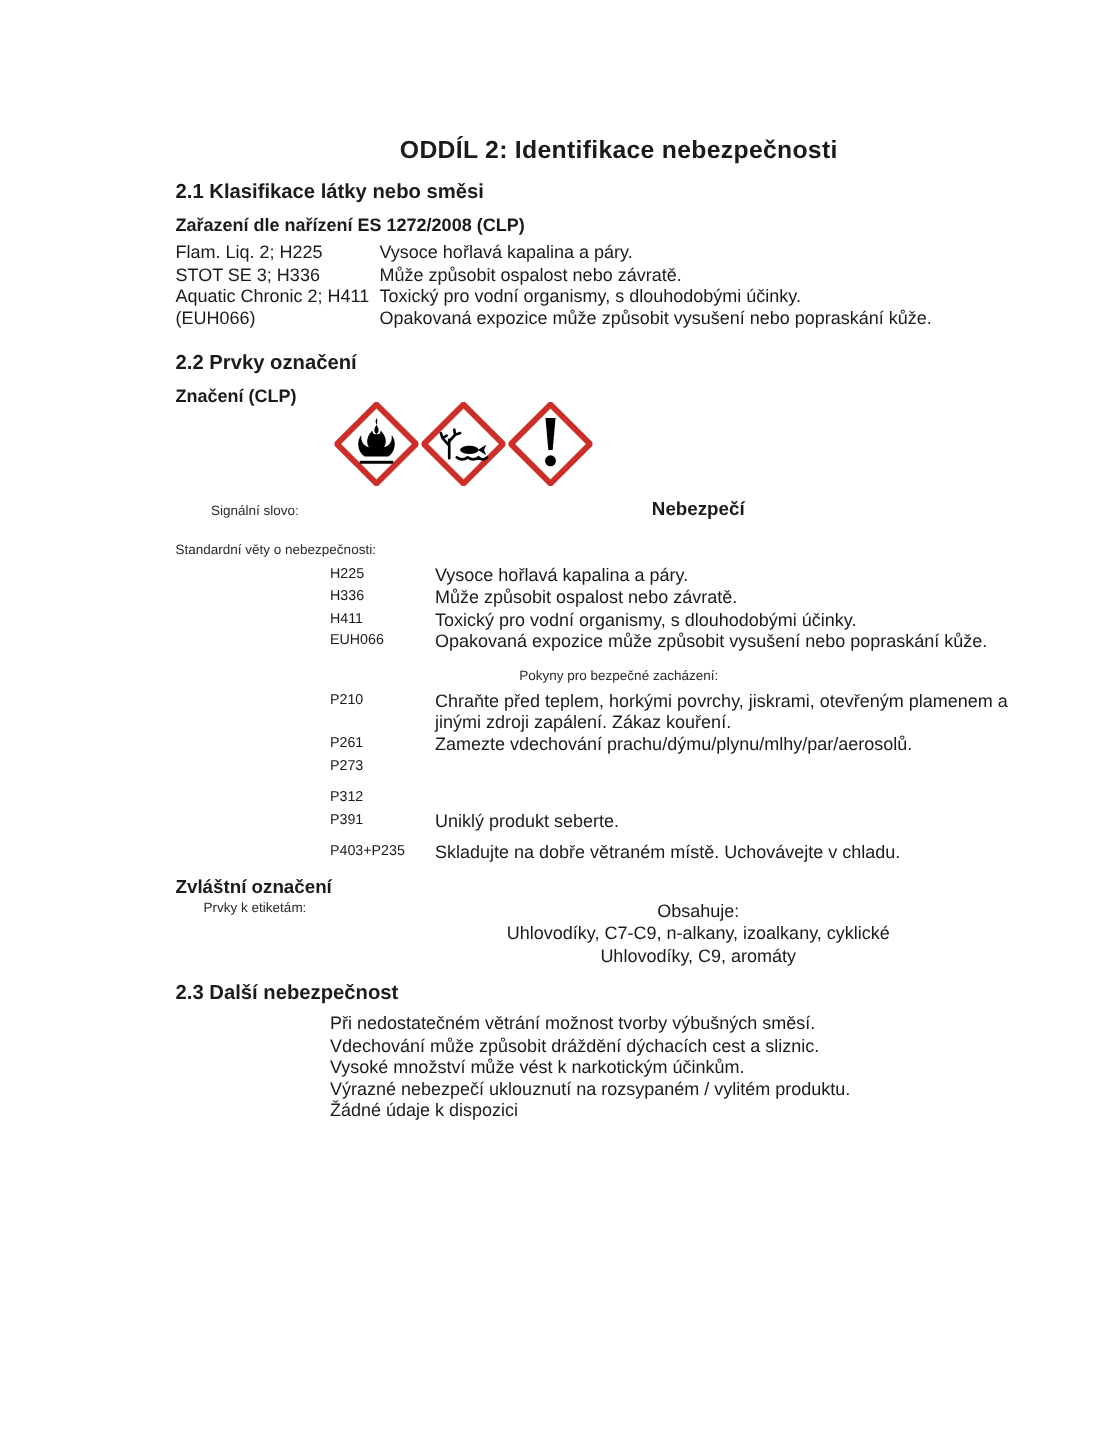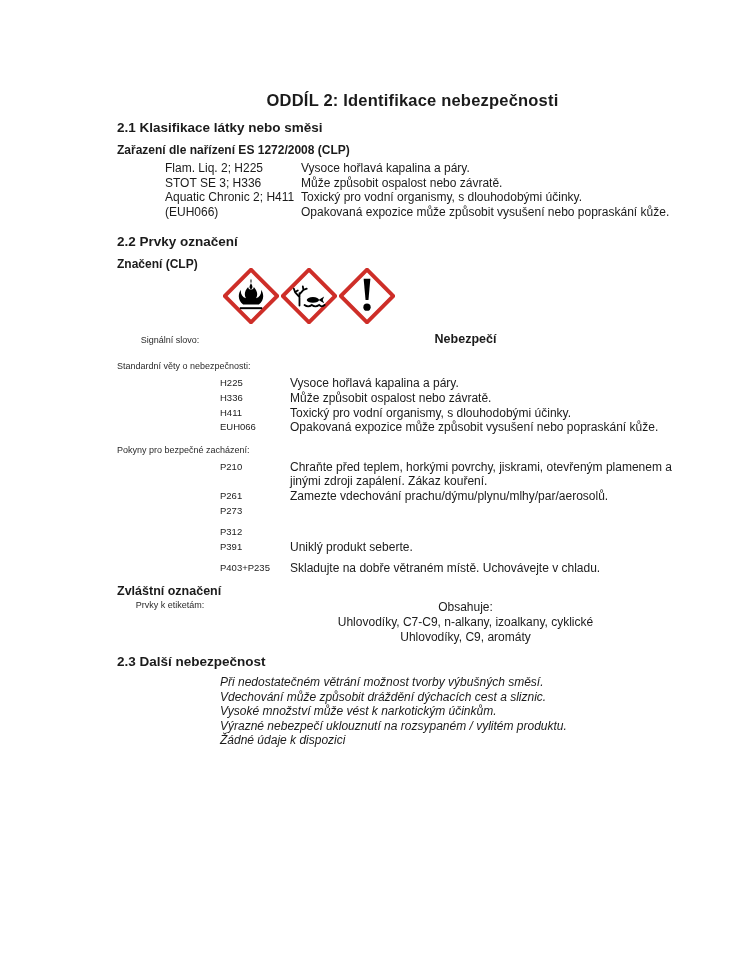--- a/index.html
+++ b/index.html
@@ -13,39 +13,39 @@
     margin:90px 0 0 0;font-size:16.5px;font-weight:bold;text-align:center;
     line-height:20px;letter-spacing:.2px;
   }
   h2.sec{margin:10px 0 0 0;font-size:13.5px;font-weight:bold;line-height:16px;}
   h2.sec.s22{margin-top:15px;}
   h2.sec.s23{margin-top:9px;}
   h3.sub{margin:8px 0 0 0;font-size:12px;font-weight:bold;line-height:13px;}
   h3.sub.special{font-size:12.5px;margin-top:9px;}
   .tbl{margin-top:4px;}
   .row{display:grid;line-height:14.6px;font-size:12px;}
-  .cls .row{grid-template-columns:136px 1fr;margin-left:48px;}
+  .cls .row{grid-template-columns:136px 1fr;}
   .stmt .row{grid-template-columns:70px 1fr;margin-left:103px;}
   .stmt .code{font-size:9.5px;line-height:14.6px;}
   .row.gap{margin-top:7px;}
   .pre{white-space:pre-line;}
   .small-label{font-size:9px;color:#2a2a2a;line-height:11px;}
   .label-block{margin-top:15px;}
-  .label-block.tight{margin-top:10px;}
+  .label-block.tight{margin-top:10px;text-align:center;}
   .picto-row{display:flex;gap:2px;margin:-3px 0 0 106px;}
   .picto{width:56px;height:56px;}
   .diamond{fill:#ffffff;stroke-width:7;}
   .glyph{fill:#000000;}
   .glyph-stroke{fill:none;stroke:#000000;stroke-width:3.2;stroke-linecap:round;}
   .kv{display:grid;grid-template-columns:106px 1fr;align-items:baseline;text-align:center;}
   .kv.signal{margin-top:8px;}
   .kv.top{align-items:start;margin-top:2px;}
   .signal-word{font-size:12.5px;font-weight:bold;line-height:14px;}
   .val{font-size:12px;line-height:15px;}
-  .indent{margin-left:103px;font-size:12px;line-height:14.6px;font-style:italic;}
+  .indent{margin-left:103px;font-size:12px;line-height:14.6px;}
   .indent.first{margin-top:5px;}
   .pbt-label{margin-top:5px;}
 </style>
 </head>
 <body>
 
 <div class="page">
   <div class="content">
 
     <div class="title">ODDÍL 2: Identifikace nebezpečnosti</div>

